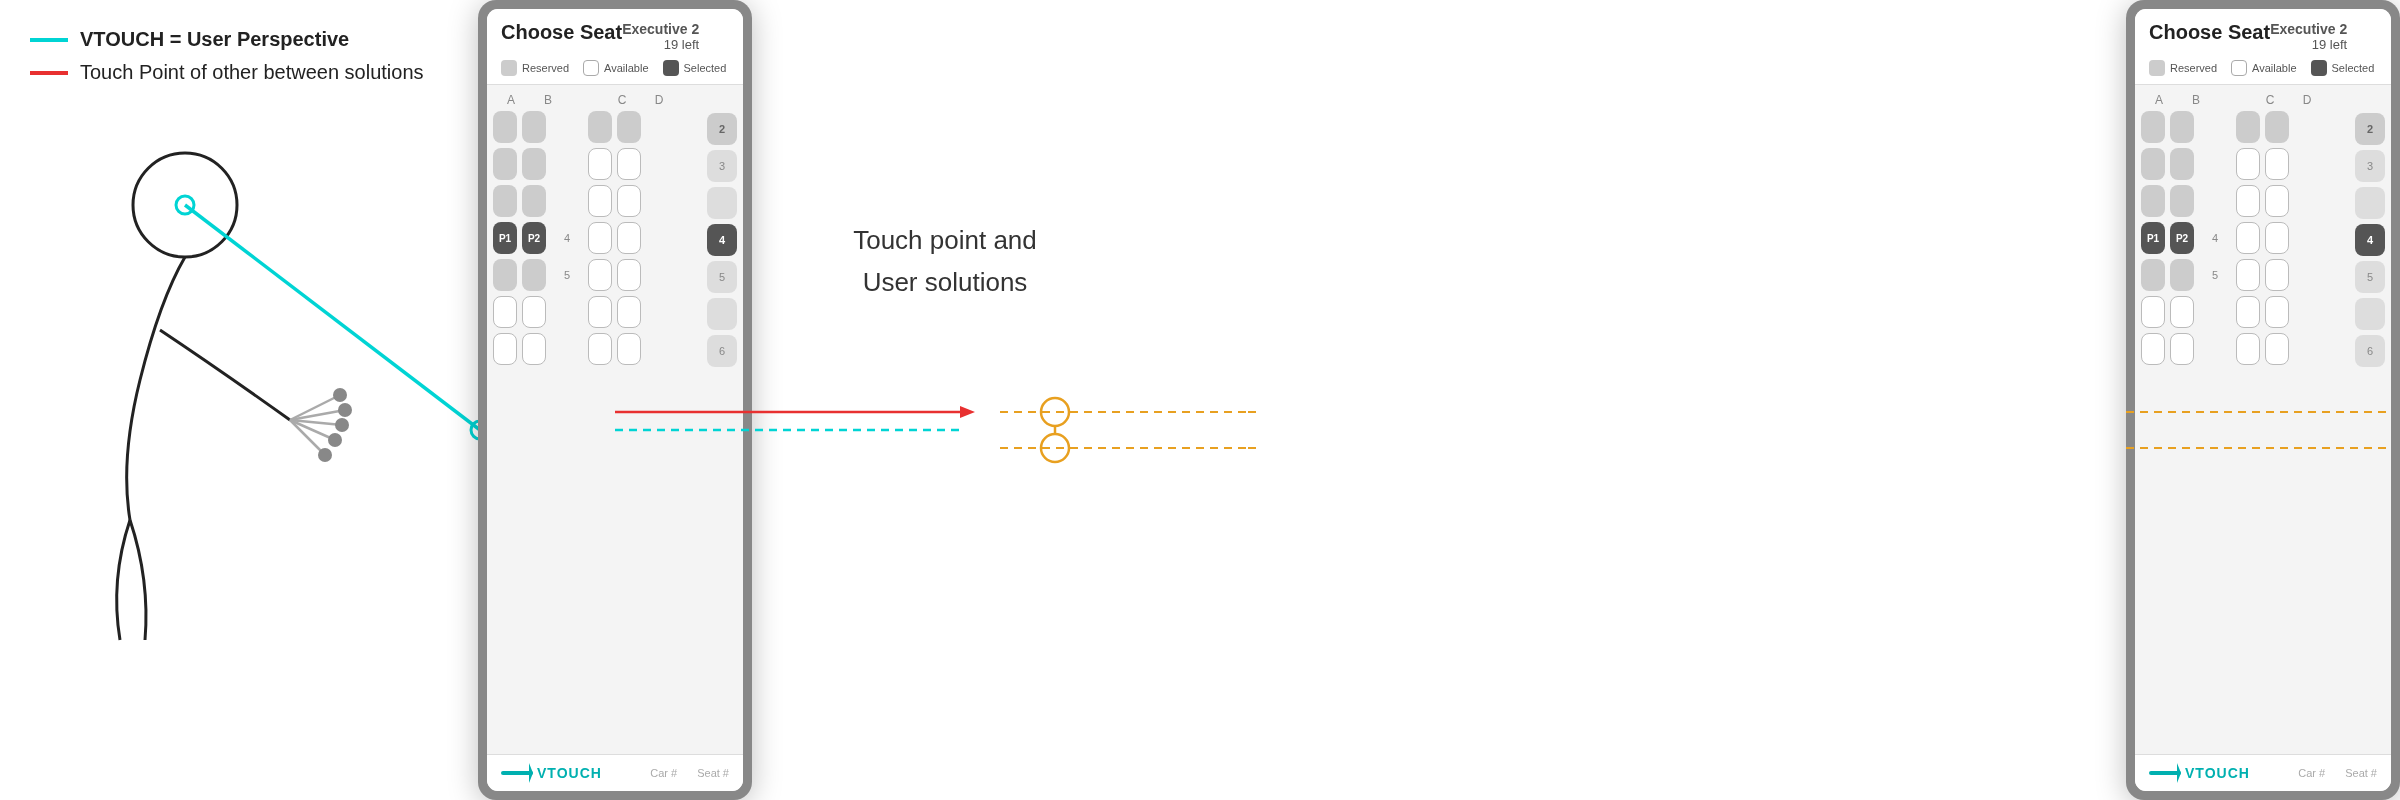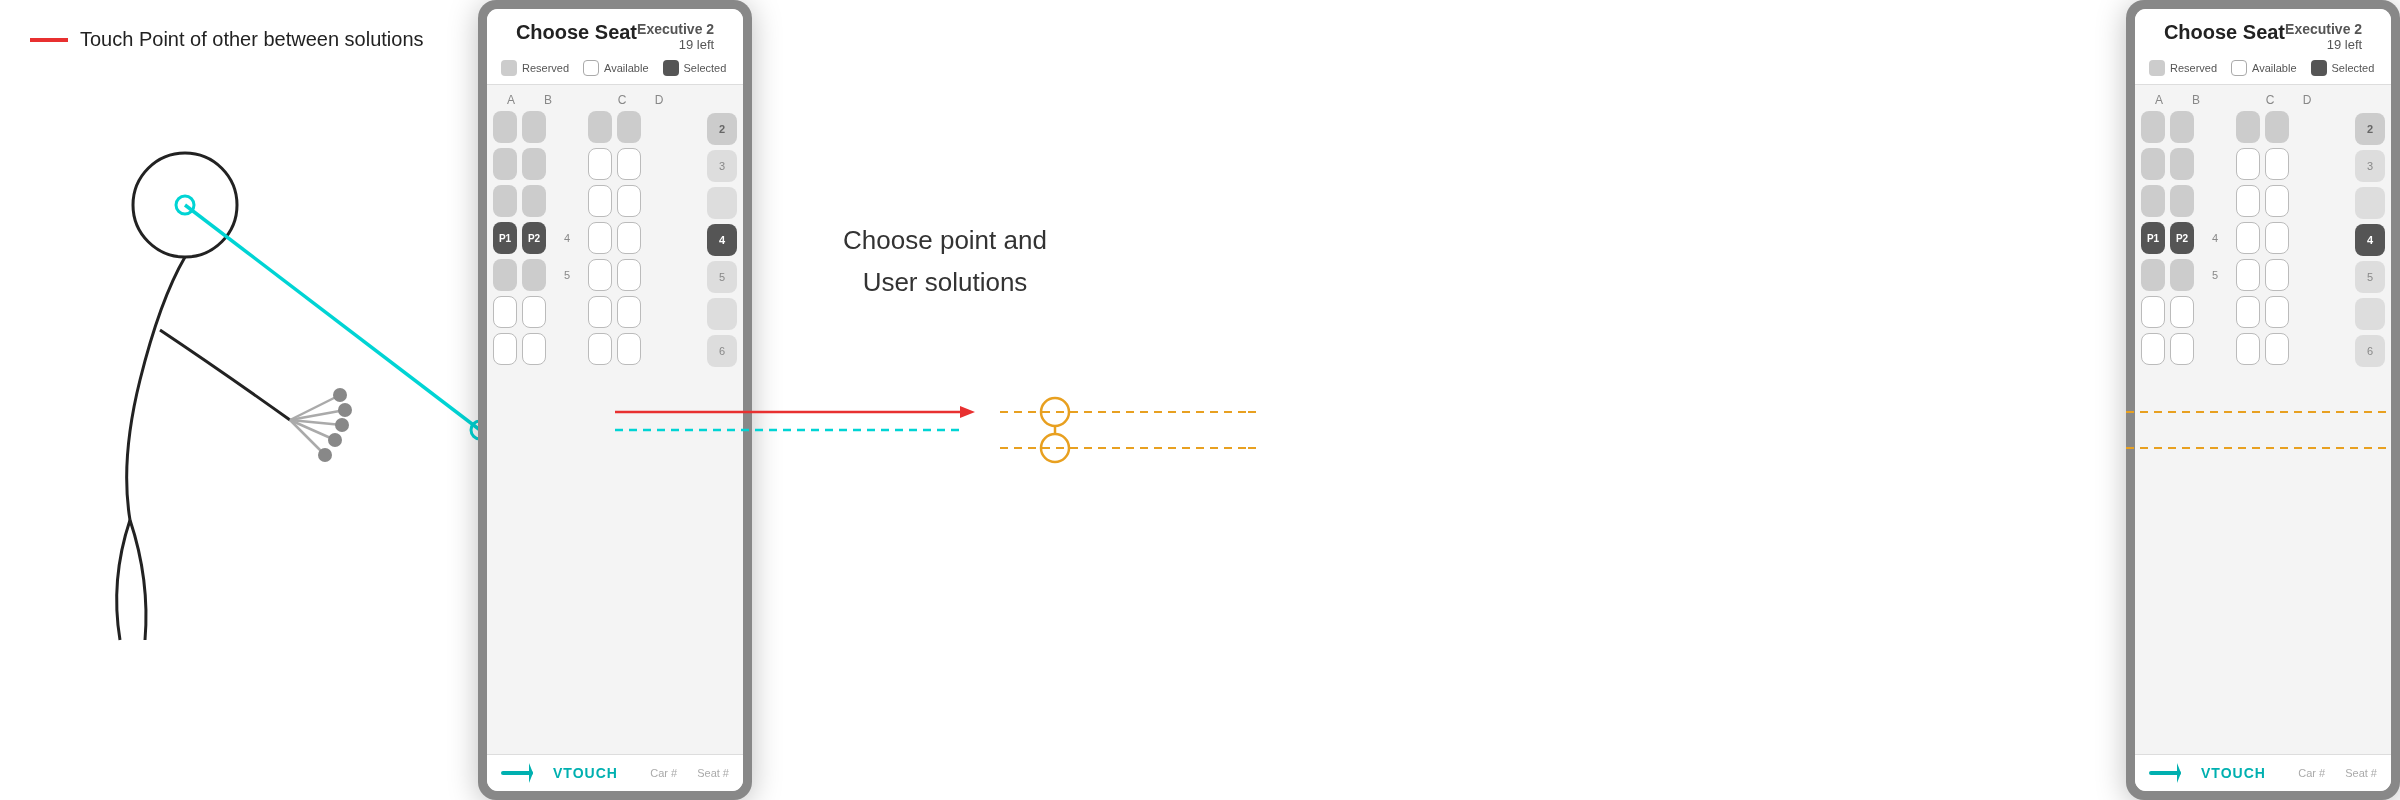--- a/index.html
+++ b/index.html
@@ -61,21 +61,21 @@
     }
 
     .seat-header {
       background: #fff;
       padding: 12px 14px 8px 14px;
       border-bottom: 1px solid #ddd;
     }
 
     .seat-title-row {
       display: flex;
-      justify-content: center;
+      justify-content: flex-start;
       align-items: flex-start;
     }
 
     .seat-title {
       font-size: 20px;
       font-weight: bold;
       color: #222;
     }
 
     .seat-class {
@@ -148,31 +148,35 @@
       top: 0;
       left: 0;
       width: 2400px;
       height: 800px;
       pointer-events: none;
     }
 
     .vtouch-logo {
       display: flex;
       align-items: center;
-      gap: 20px;
+      gap: 4px;
       font-size: 13px;
       font-weight: bold;
       color: #00b0b0;
     }
   </style>
 </head>
 <body>
 
 <div class="left-section">
   <div class="legend">
+    <div class="legend-item">
+      <div class="legend-line cyan"></div>
+      <span class="legend-text bold">VTOUCH = User Perspective</span>
+    </div>
     <div class="legend-item">
       <div class="legend-line red"></div>
       <span class="legend-text">Touch Point of other between solutions</span>
     </div>
   </div>
 
   <div class="figure-area">
     <svg width="460" height="640" viewBox="0 0 460 640">
 
       <circle cx="165" cy="105" r="52" fill="none" stroke="#222" stroke-width="3"></circle>
@@ -325,21 +329,21 @@
       <div style="display:flex; gap:20px; font-size:11px; color:#aaa;">
         <span>Car #</span>
         <span>Seat #</span>
       </div>
     </div>
   </div>
 </div>
 
 <div style="position:absolute; left:760px; right:1270px; top:0; bottom:0;">
   <div style="position:absolute; top:220px; left:50%; transform:translateX(-50%); text-align:center; white-space:nowrap;">
-    <div style="font-size:26px; color:#333; line-height:1.6;">Choose point and</div>
+    <div style="font-size:26px; color:#333; line-height:1.6;">Touch point and</div>
     <div style="font-size:26px; color:#333; line-height:1.6;">User solutions</div>
   </div>
 </div>
 
 <div style="position:absolute; right:0; top:0; width:274px; height:800px; background:#888; border-radius:18px; box-shadow: 0 4px 30px rgba(0,0,0,0.25);">
   <div style="position:absolute; top:9px; left:9px; right:9px; bottom:9px; background:#f4f4f4; border-radius:11px; overflow:hidden;">
 
     <div class="seat-header">
       <div class="seat-title-row">
         <span class="seat-title">Choose Seat</span>

